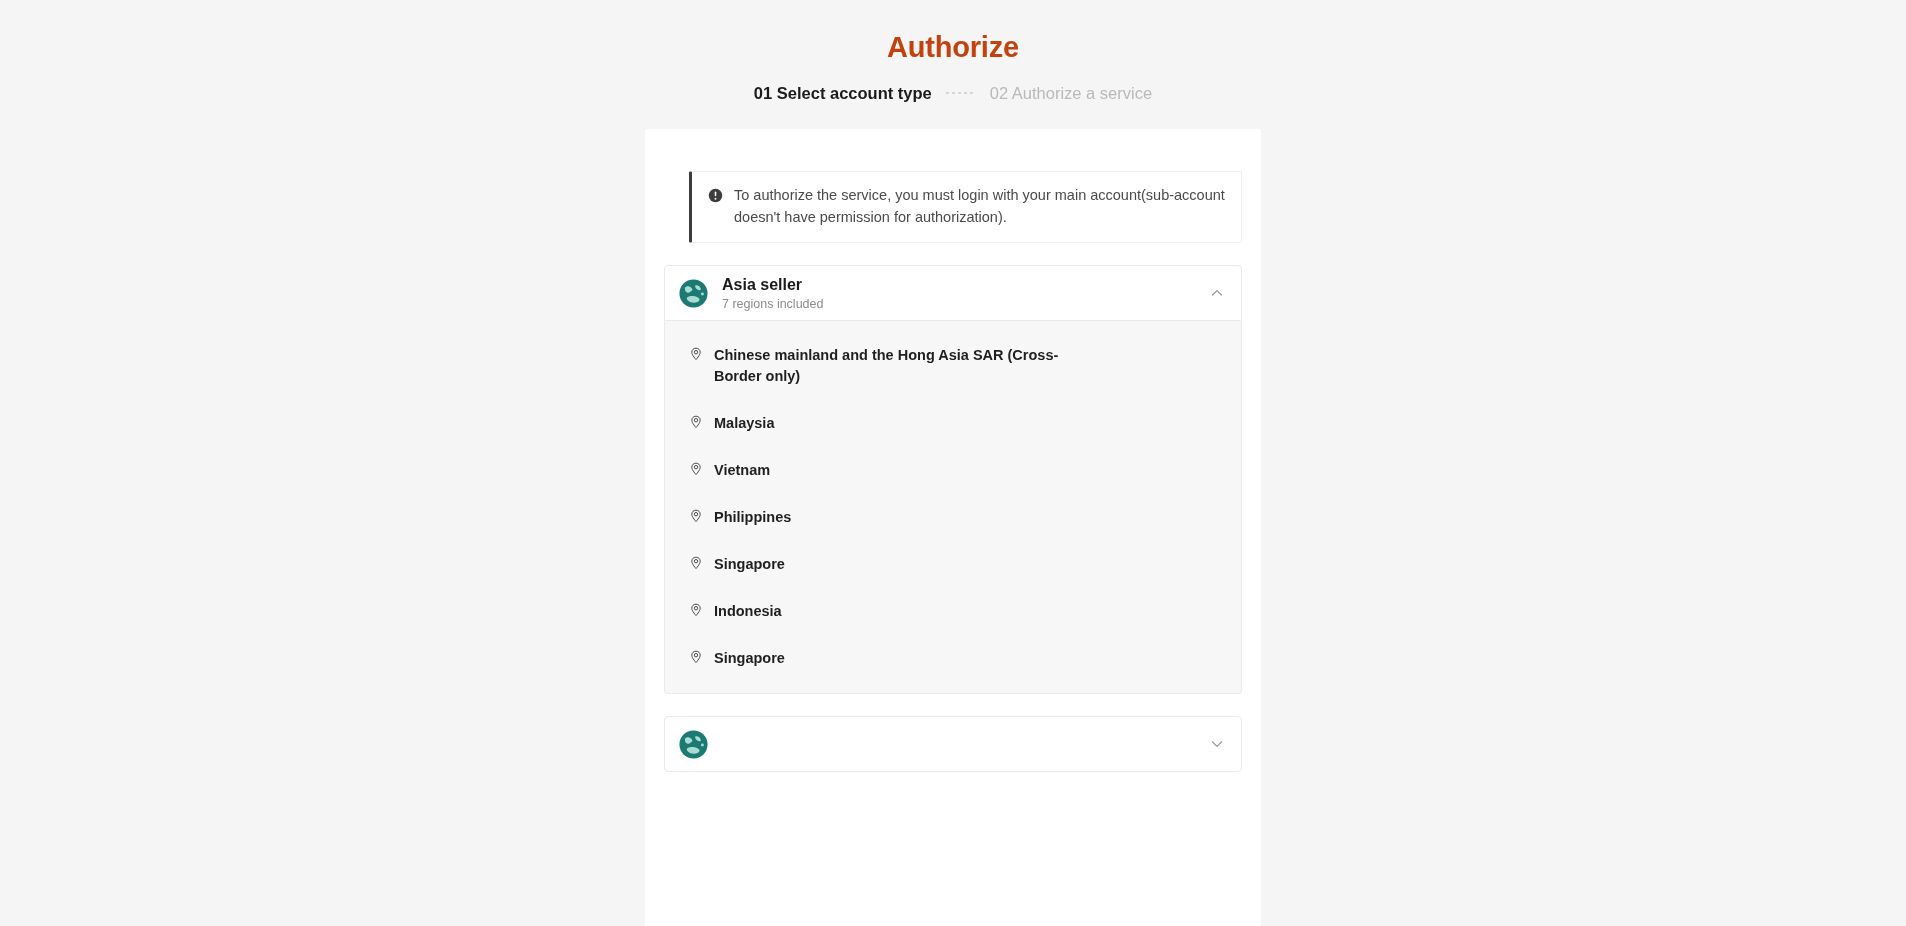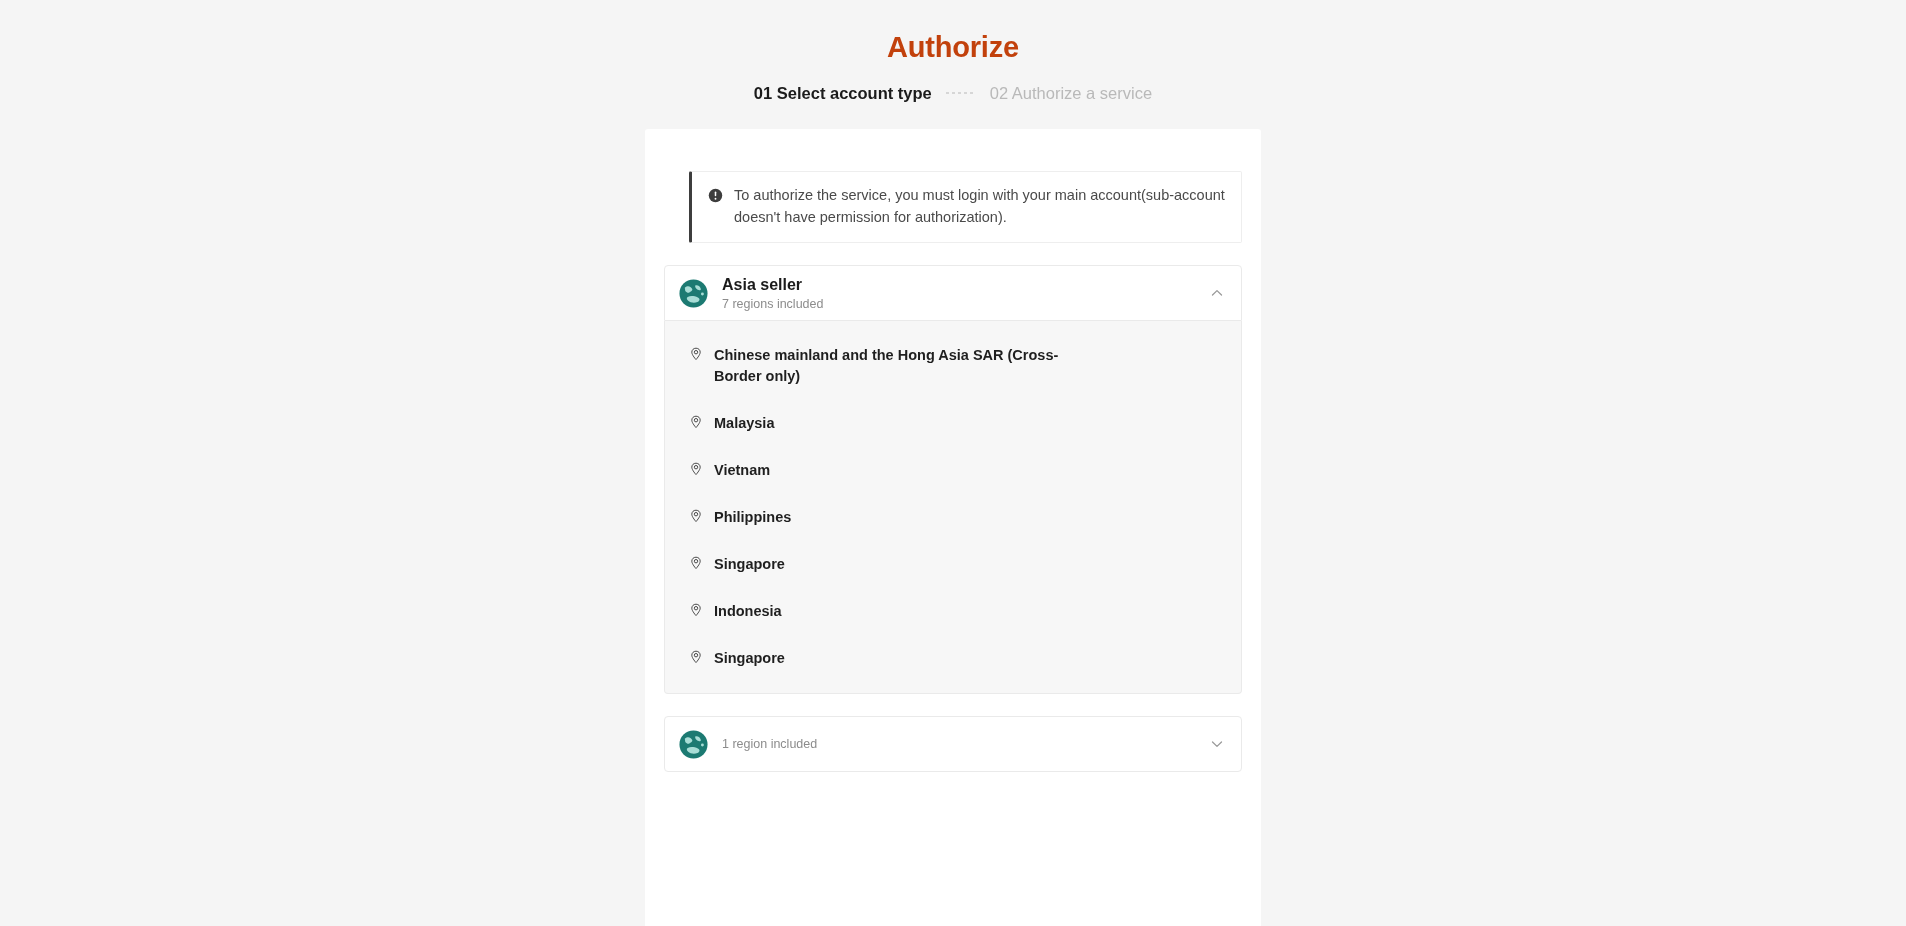--- a/index.html
+++ b/index.html
@@ -329,21 +329,20 @@
         <span class="globe-icon">
           <svg viewBox="0 0 32 32" width="31" height="31" aria-hidden="true">
             <circle cx="16" cy="16" r="14.5" fill="#1c7a72"></circle>
             <path d="M7 10 C10 7.5 13 8.5 14.5 11 C15.5 12.8 13.5 13.5 12 14.8 C10.5 16 9 15 7.5 13.5 Z" fill="#a8ddd6"></path>
             <path d="M18 7.5 C21 7 23 9 23.5 11 C24 12.6 22 13 20.5 12.2 C19 11.4 17 9.5 18 7.5 Z" fill="#a8ddd6"></path>
             <path d="M10 19.5 C13 18 17 18.5 20.5 20 C23 21.1 22.5 23.5 20 24.8 C17 26.3 12.5 25.5 10.5 23.5 C9 22 8.5 20.3 10 19.5 Z" fill="#a8ddd6"></path>
             <circle cx="25.2" cy="16.5" r="1.5" fill="#a8ddd6"></circle>
           </svg>
         </span>
         <div class="seller-meta">
-          <div class="seller-sub">1 region included</div>
         </div>
         <span class="chevron">
           <svg viewBox="0 0 16 16" width="16" height="16" aria-hidden="true">
             <path d="M3.5 6 L8 10.4 L12.5 6" fill="none" stroke="#9a9a9a" stroke-width="1.3" stroke-linecap="round" stroke-linejoin="round"></path>
           </svg>
         </span>
       </div>
     </div>
 
   </div>

